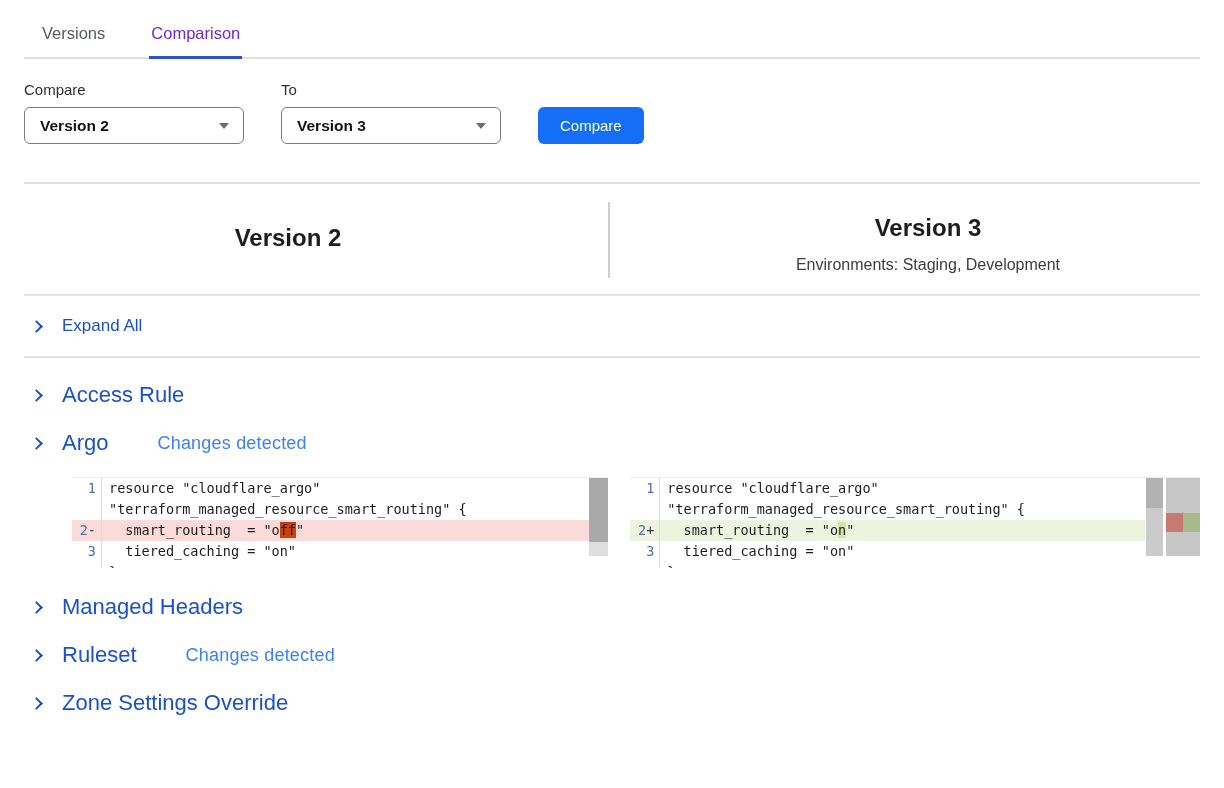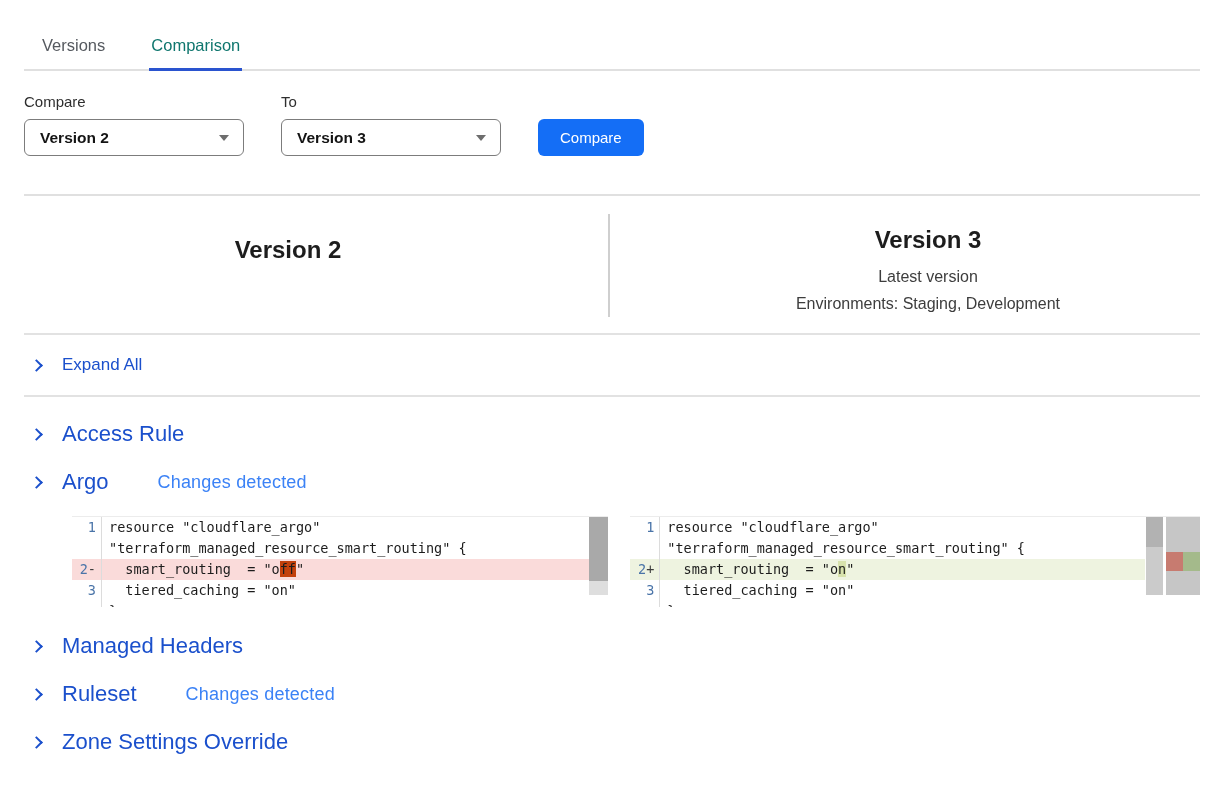--- a/index.html
+++ b/index.html
@@ -1,24 +1,24 @@
 <!DOCTYPE html>
 <html><head>
 <meta charset="utf-8">
 <style>
   * { margin:0; padding:0; box-sizing:border-box; }
   html,body { width:1224px; height:788px; background:#ffffff; overflow:hidden;
               font-family:"Liberation Sans", sans-serif; color:#1f1f1f; }
 
   
-  .tabbar { display:flex; gap:42px; margin:16px 24px; padding:14px 16px 0 16px;
+  .tabbar { display:flex; gap:42px; margin:4px 24px; padding:14px 16px 0 16px;
             border-bottom:2px solid #e0e0e0; }
   .tab { font-size:16.5px; color:#55595f; padding:6px 2px 13px 2px; cursor:pointer;
          border-bottom:3px solid transparent; margin-bottom:-2px; }
-  .tab.active { color:#0f766e; border-bottom-color:#2a54cf; }
+  .tab.active { color:#6d28d9; border-bottom-color:#2a54cf; }
 
   
   .controls { display:flex; align-items:flex-end; margin:22px 24px 0 24px;
               padding-bottom:38px; border-bottom:2px solid #e0e0e0; }
   .ctl-group { display:flex; flex-direction:column; }
   .ctl-label { font-size:15px; color:#2e2e2e; margin-bottom:9px; }
   .select { width:220px; height:37px; border:1px solid #7c7c7c; border-radius:6px;
             display:flex; align-items:center; justify-content:space-between;
             padding:0 14px 0 15px; cursor:pointer; background:#fff; }
   .select-value { font-size:15.5px; font-weight:bold; color:#141414; }
@@ -104,21 +104,20 @@
   <div class="gap37"></div>
   <button class="btn-primary">Compare</button>
 </div>
 
 <div class="ver-wrap">
   <div class="ver-col left">
     <div class="ver-title">Version 2</div>
   </div>
   <div class="ver-col right">
     <div class="ver-title">Version 3</div>
-    <div class="ver-sub">Latest version</div>
     <div class="ver-sub">Environments: Staging, Development</div>
   </div>
 </div>
 
 <div class="expand-row">
   <span class="chev"></span>
   <span class="expand-label">Expand All</span>
 </div>
 
 <div class="sections" id="sections">

